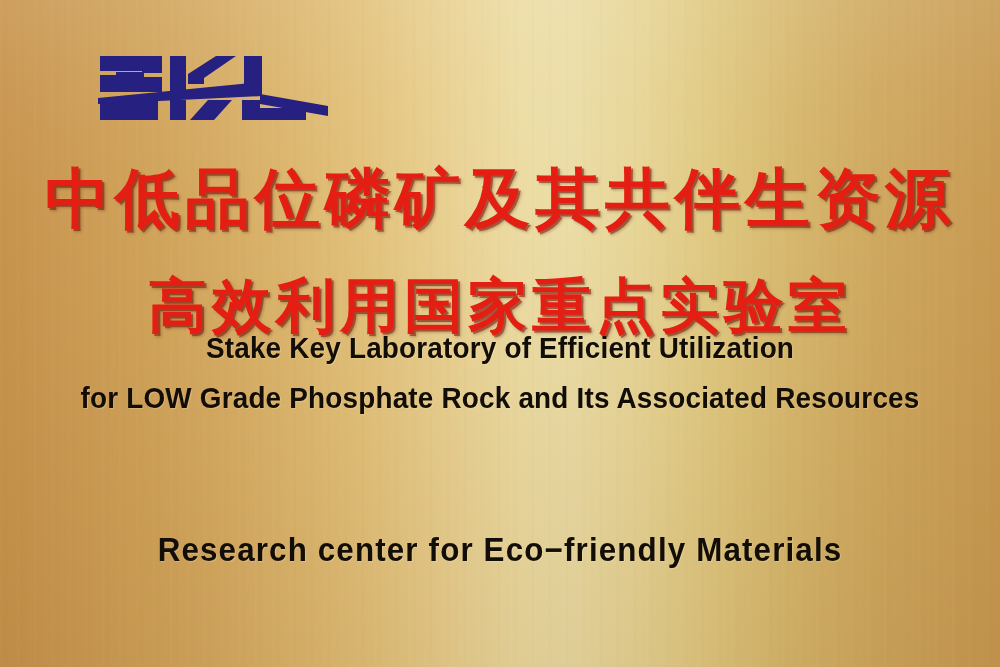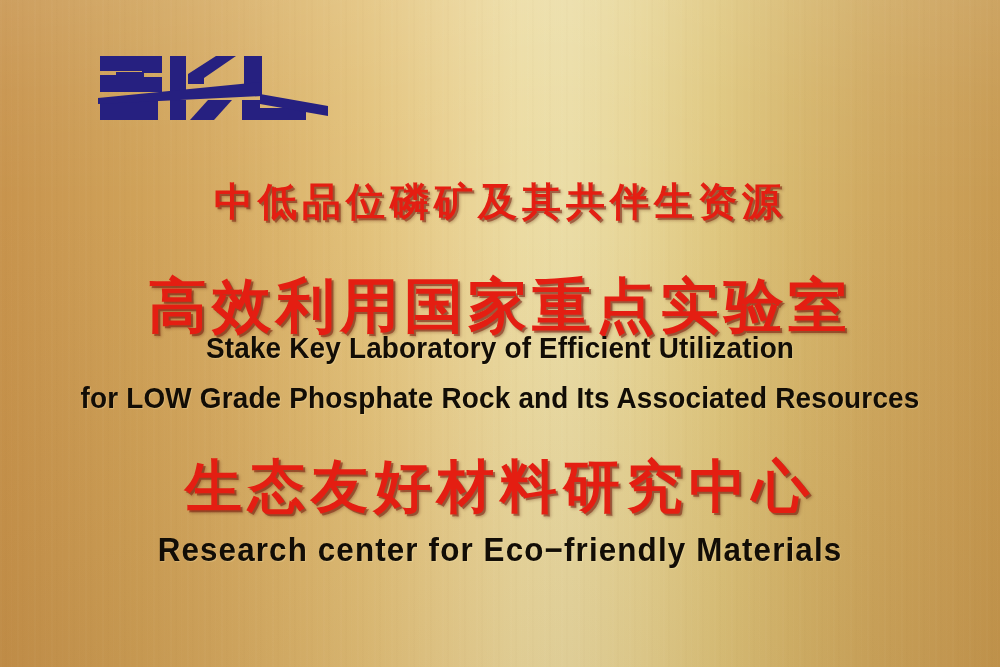--- a/index.html
+++ b/index.html
@@ -99,22 +99,22 @@
       3px 3px 3px rgba(90,30,10,0.30);
   }
   .en {
     color: #120d06;
     font-weight: 700;
     font-family: "Liberation Sans", "DejaVu Sans", sans-serif;
     text-shadow: 1px 1px 1px rgba(255,240,190,0.28);
   }
 
   #cn-title-1 {
-    top: 182px;
-    font-size: 39px;
+    top: 166px;
+    font-size: 65px;
     letter-spacing: 5px;
     line-height: 1;
   }
   #cn-title-2 {
     top: 256px;
     font-size: 59px;
     letter-spacing: 5px;
     line-height: 1;
     margin-top: 20px;
   }
@@ -176,17 +176,16 @@
       </g>
     </svg>
   </div>
 
   <div class="layer line cn" id="cn-title-1">中低品位磷矿及其共伴生资源</div>
   <div class="layer line cn" id="cn-title-2">高效利用国家重点实验室</div>
 
   <div class="layer line en" id="en-title-1">Stake Key Laboratory of Efficient Utilization</div>
   <div class="layer line en" id="en-title-2">for LOW Grade Phosphate Rock and Its Associated Resources</div>
 
-  <div class="layer line cn" id="cn-subtitle">生态友好材料研究中心</div>
 
   <div class="layer line en" id="en-subtitle">Research center for Eco−friendly Materials</div>
 
 </div>
 
 </body></html>

